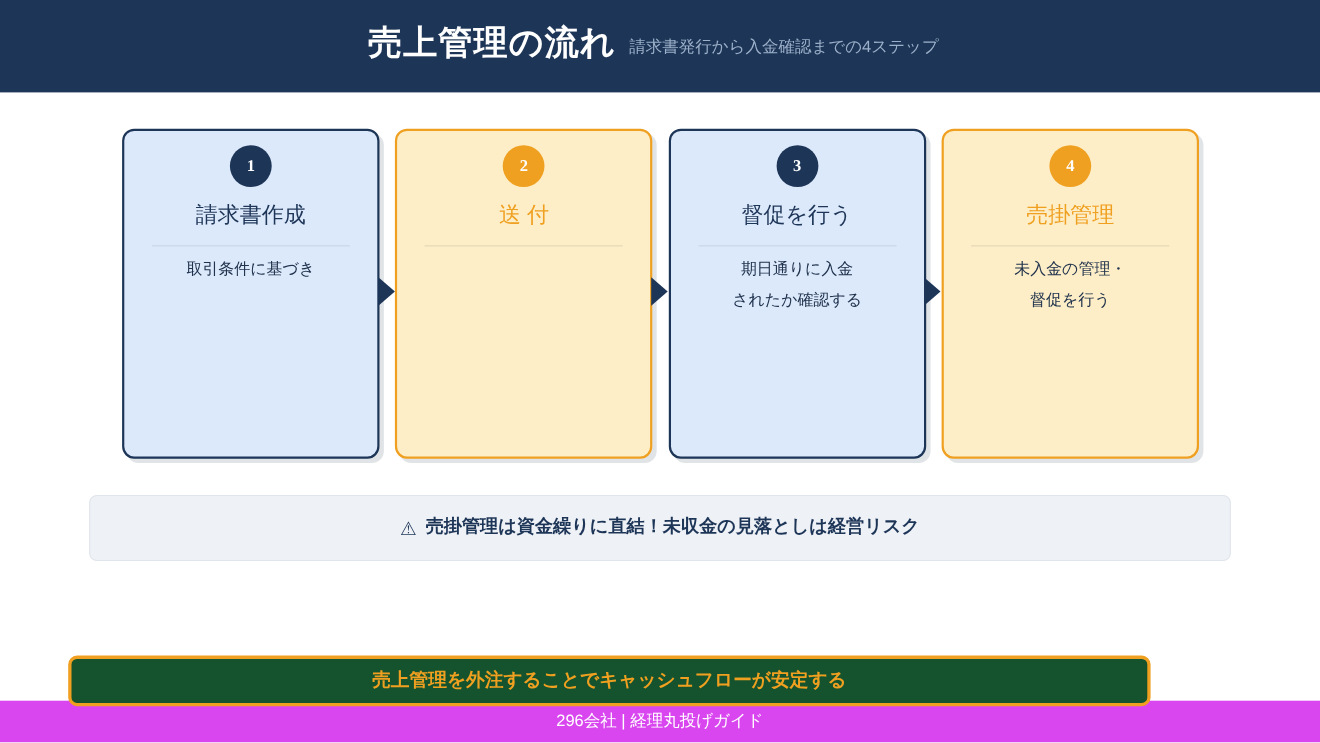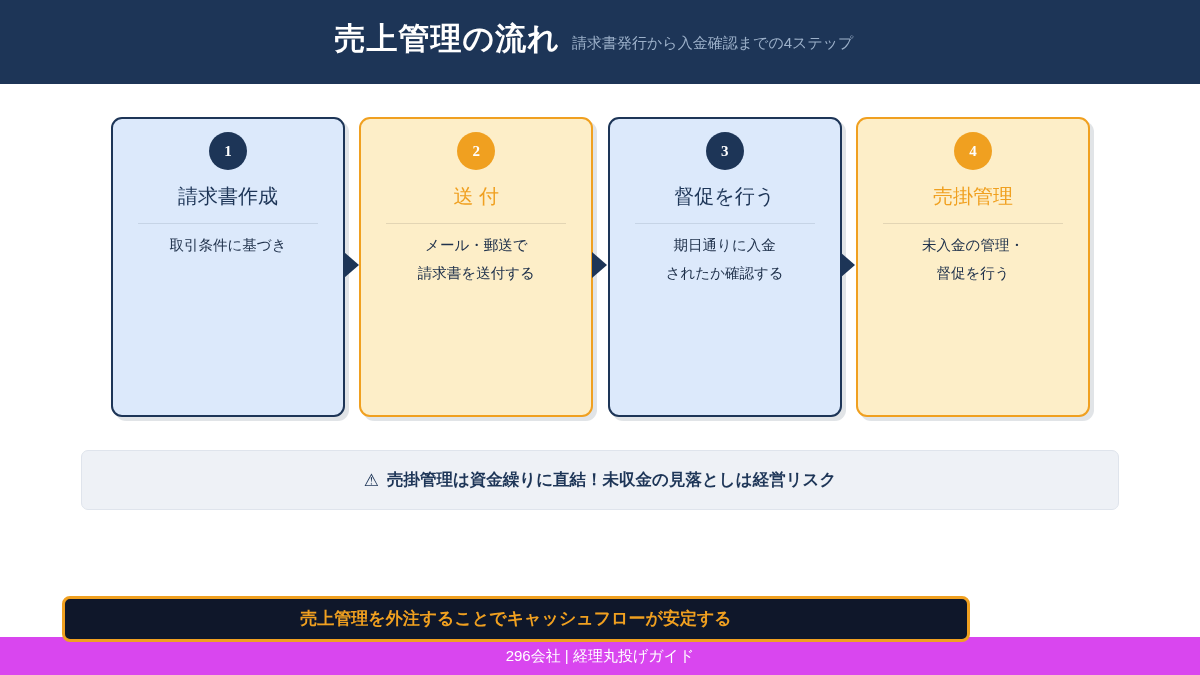--- a/index.html
+++ b/index.html
@@ -176,24 +176,24 @@
     color: #ffffff;
     font-size: 15px;
     line-height: 1.2;
   }
 
   
   .cta {
     position: absolute;
     left: 62px;
     top: 596px;
-    width: 908px;
+    width: 984px;
     height: 46px;
     box-sizing: border-box;
-    background: #0f172a;
+    background: #14532d;
     border: 3px solid #f0a020;
     border-radius: 8px;
     display: flex;
     align-items: center;
     justify-content: center;
     z-index: 10;
   }
   .cta-text {
     color: #f0a020;
     font-size: 17px;
@@ -217,24 +217,20 @@
     <div class="step-divider"></div>
     <div class="step-desc">
       <div>取引条件に基づき</div>
     </div>
   </div>
 
   <div class="step-card amber">
     <div class="step-badge amber">2</div>
     <div class="step-title amber">送 付</div>
     <div class="step-divider"></div>
-    <div class="step-desc">
-      <div>メール・郵送で</div>
-      <div>請求書を送付する</div>
-    </div>
   </div>
 
   <div class="step-card blue">
     <div class="step-badge blue">3</div>
     <div class="step-title blue">督促を行う</div>
     <div class="step-divider"></div>
     <div class="step-desc">
       <div>期日通りに入金</div>
       <div>されたか確認する</div>
     </div>

